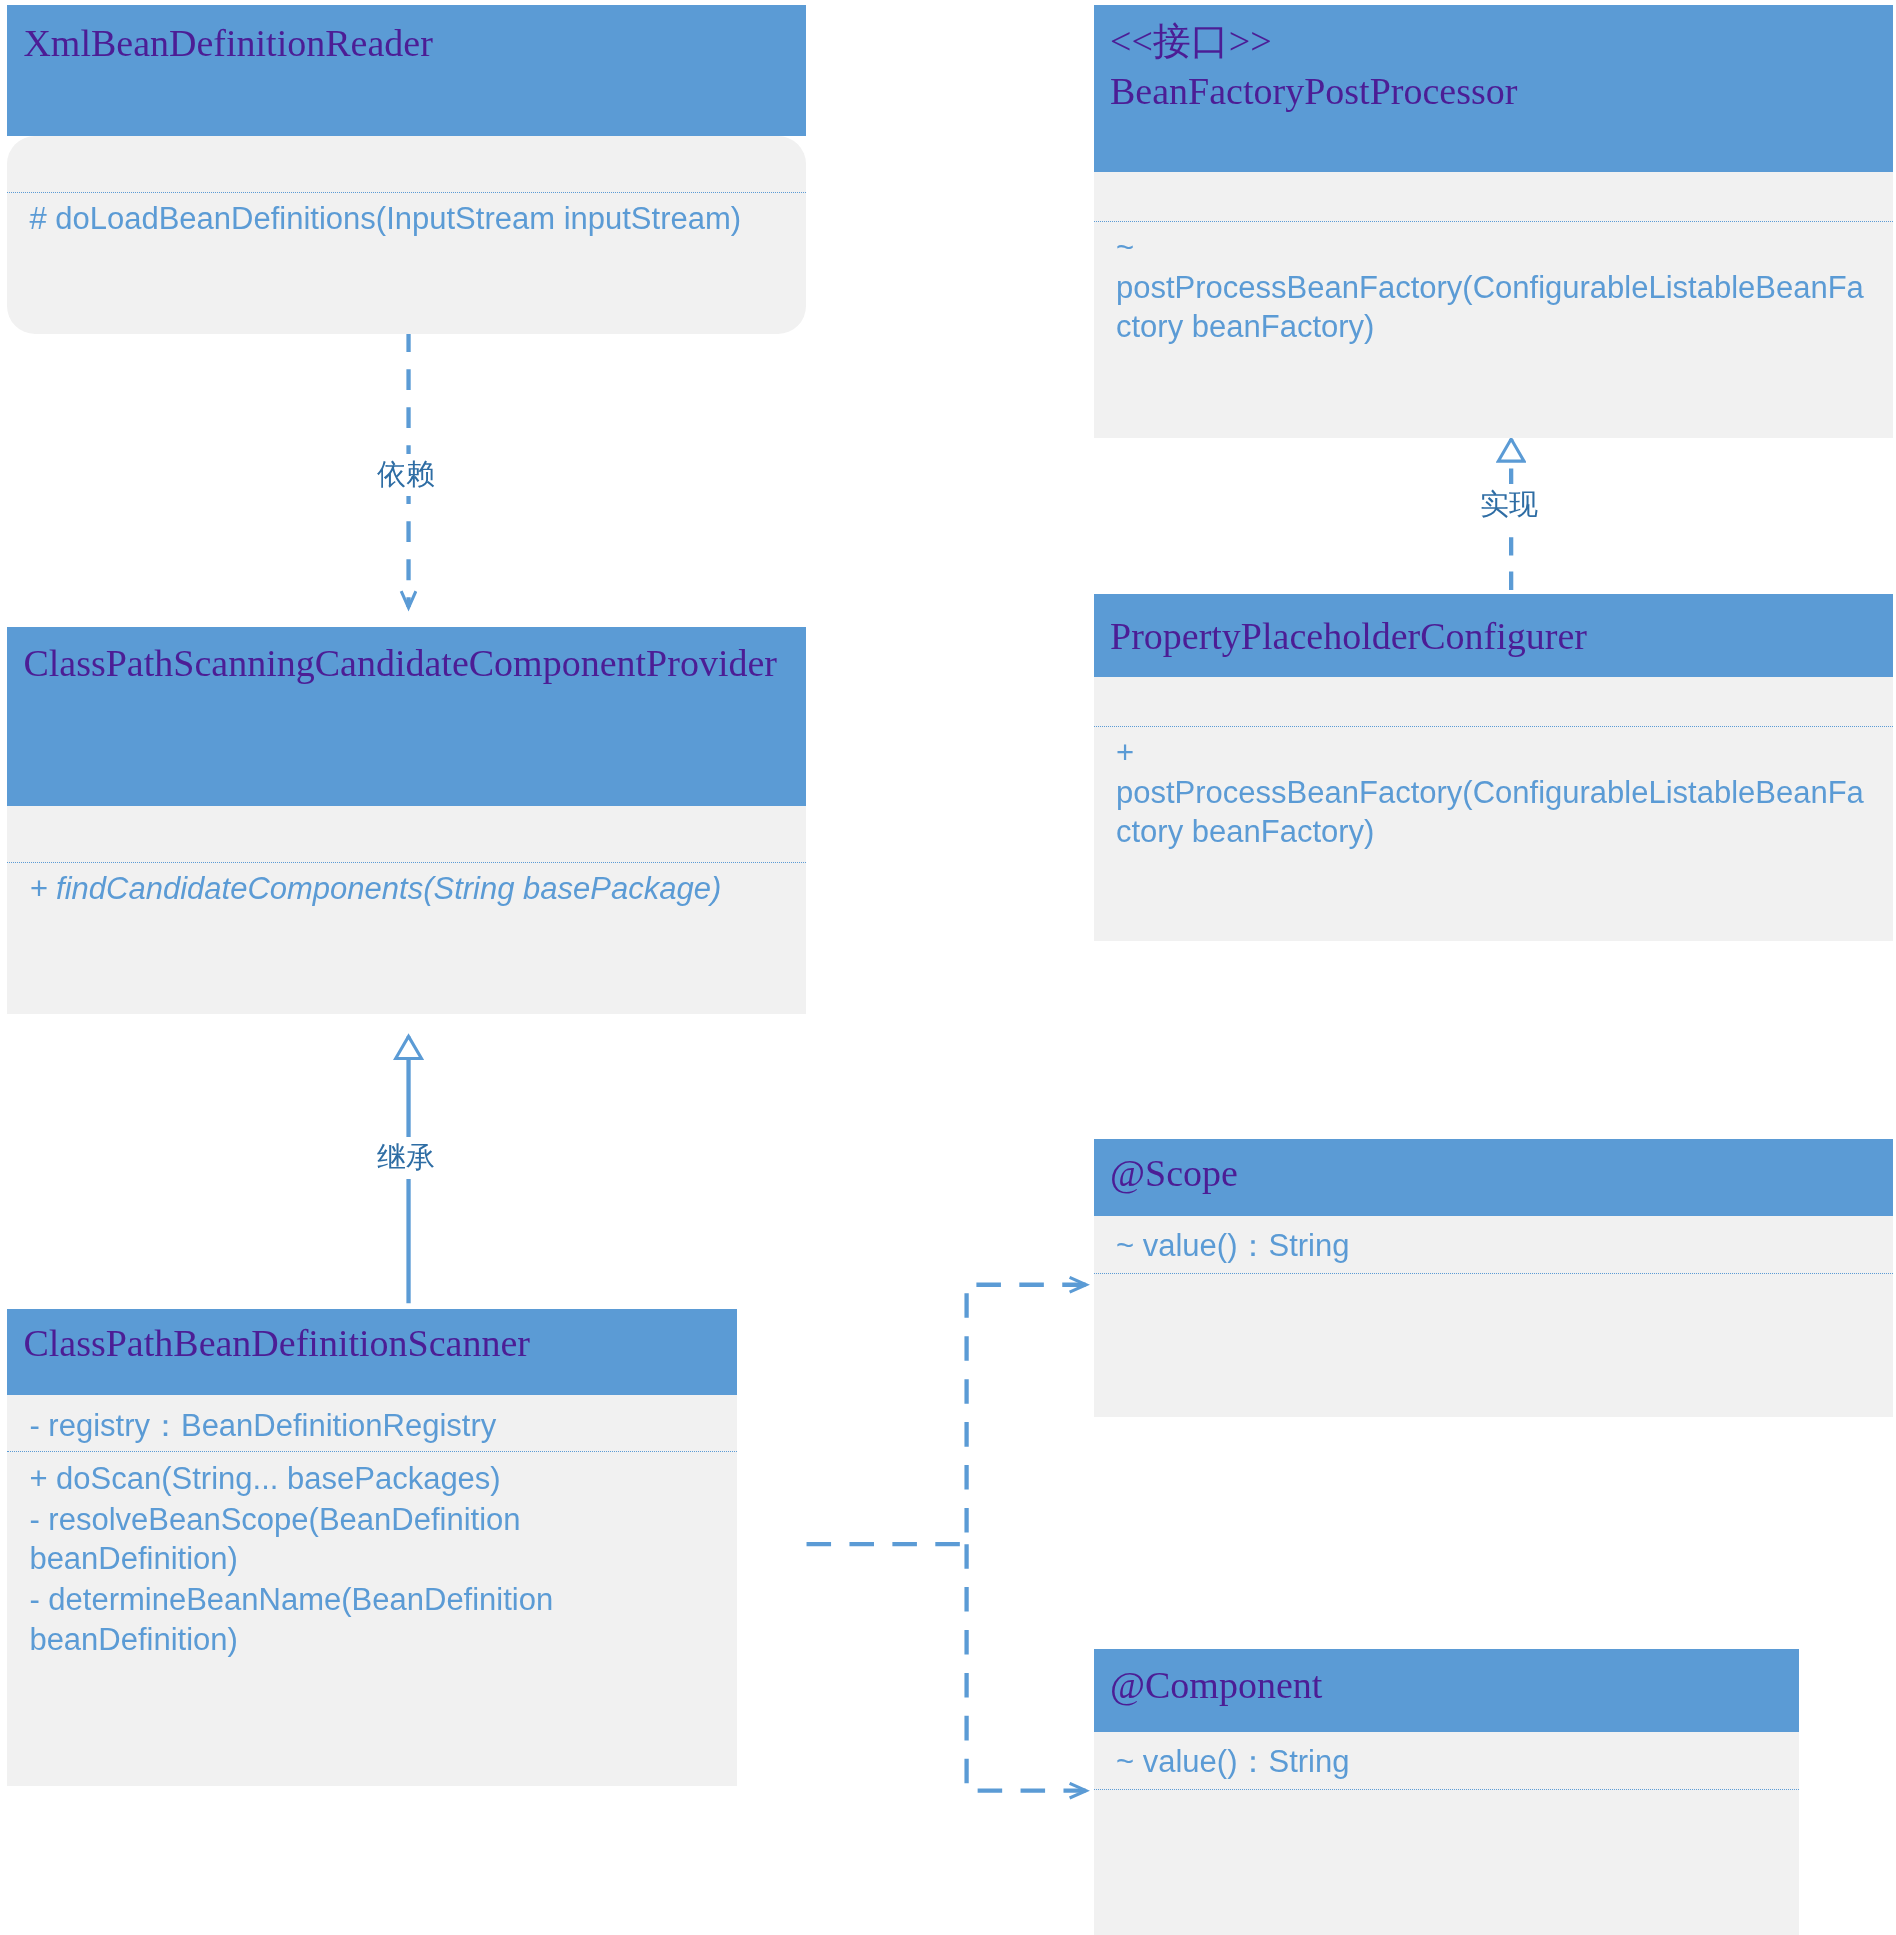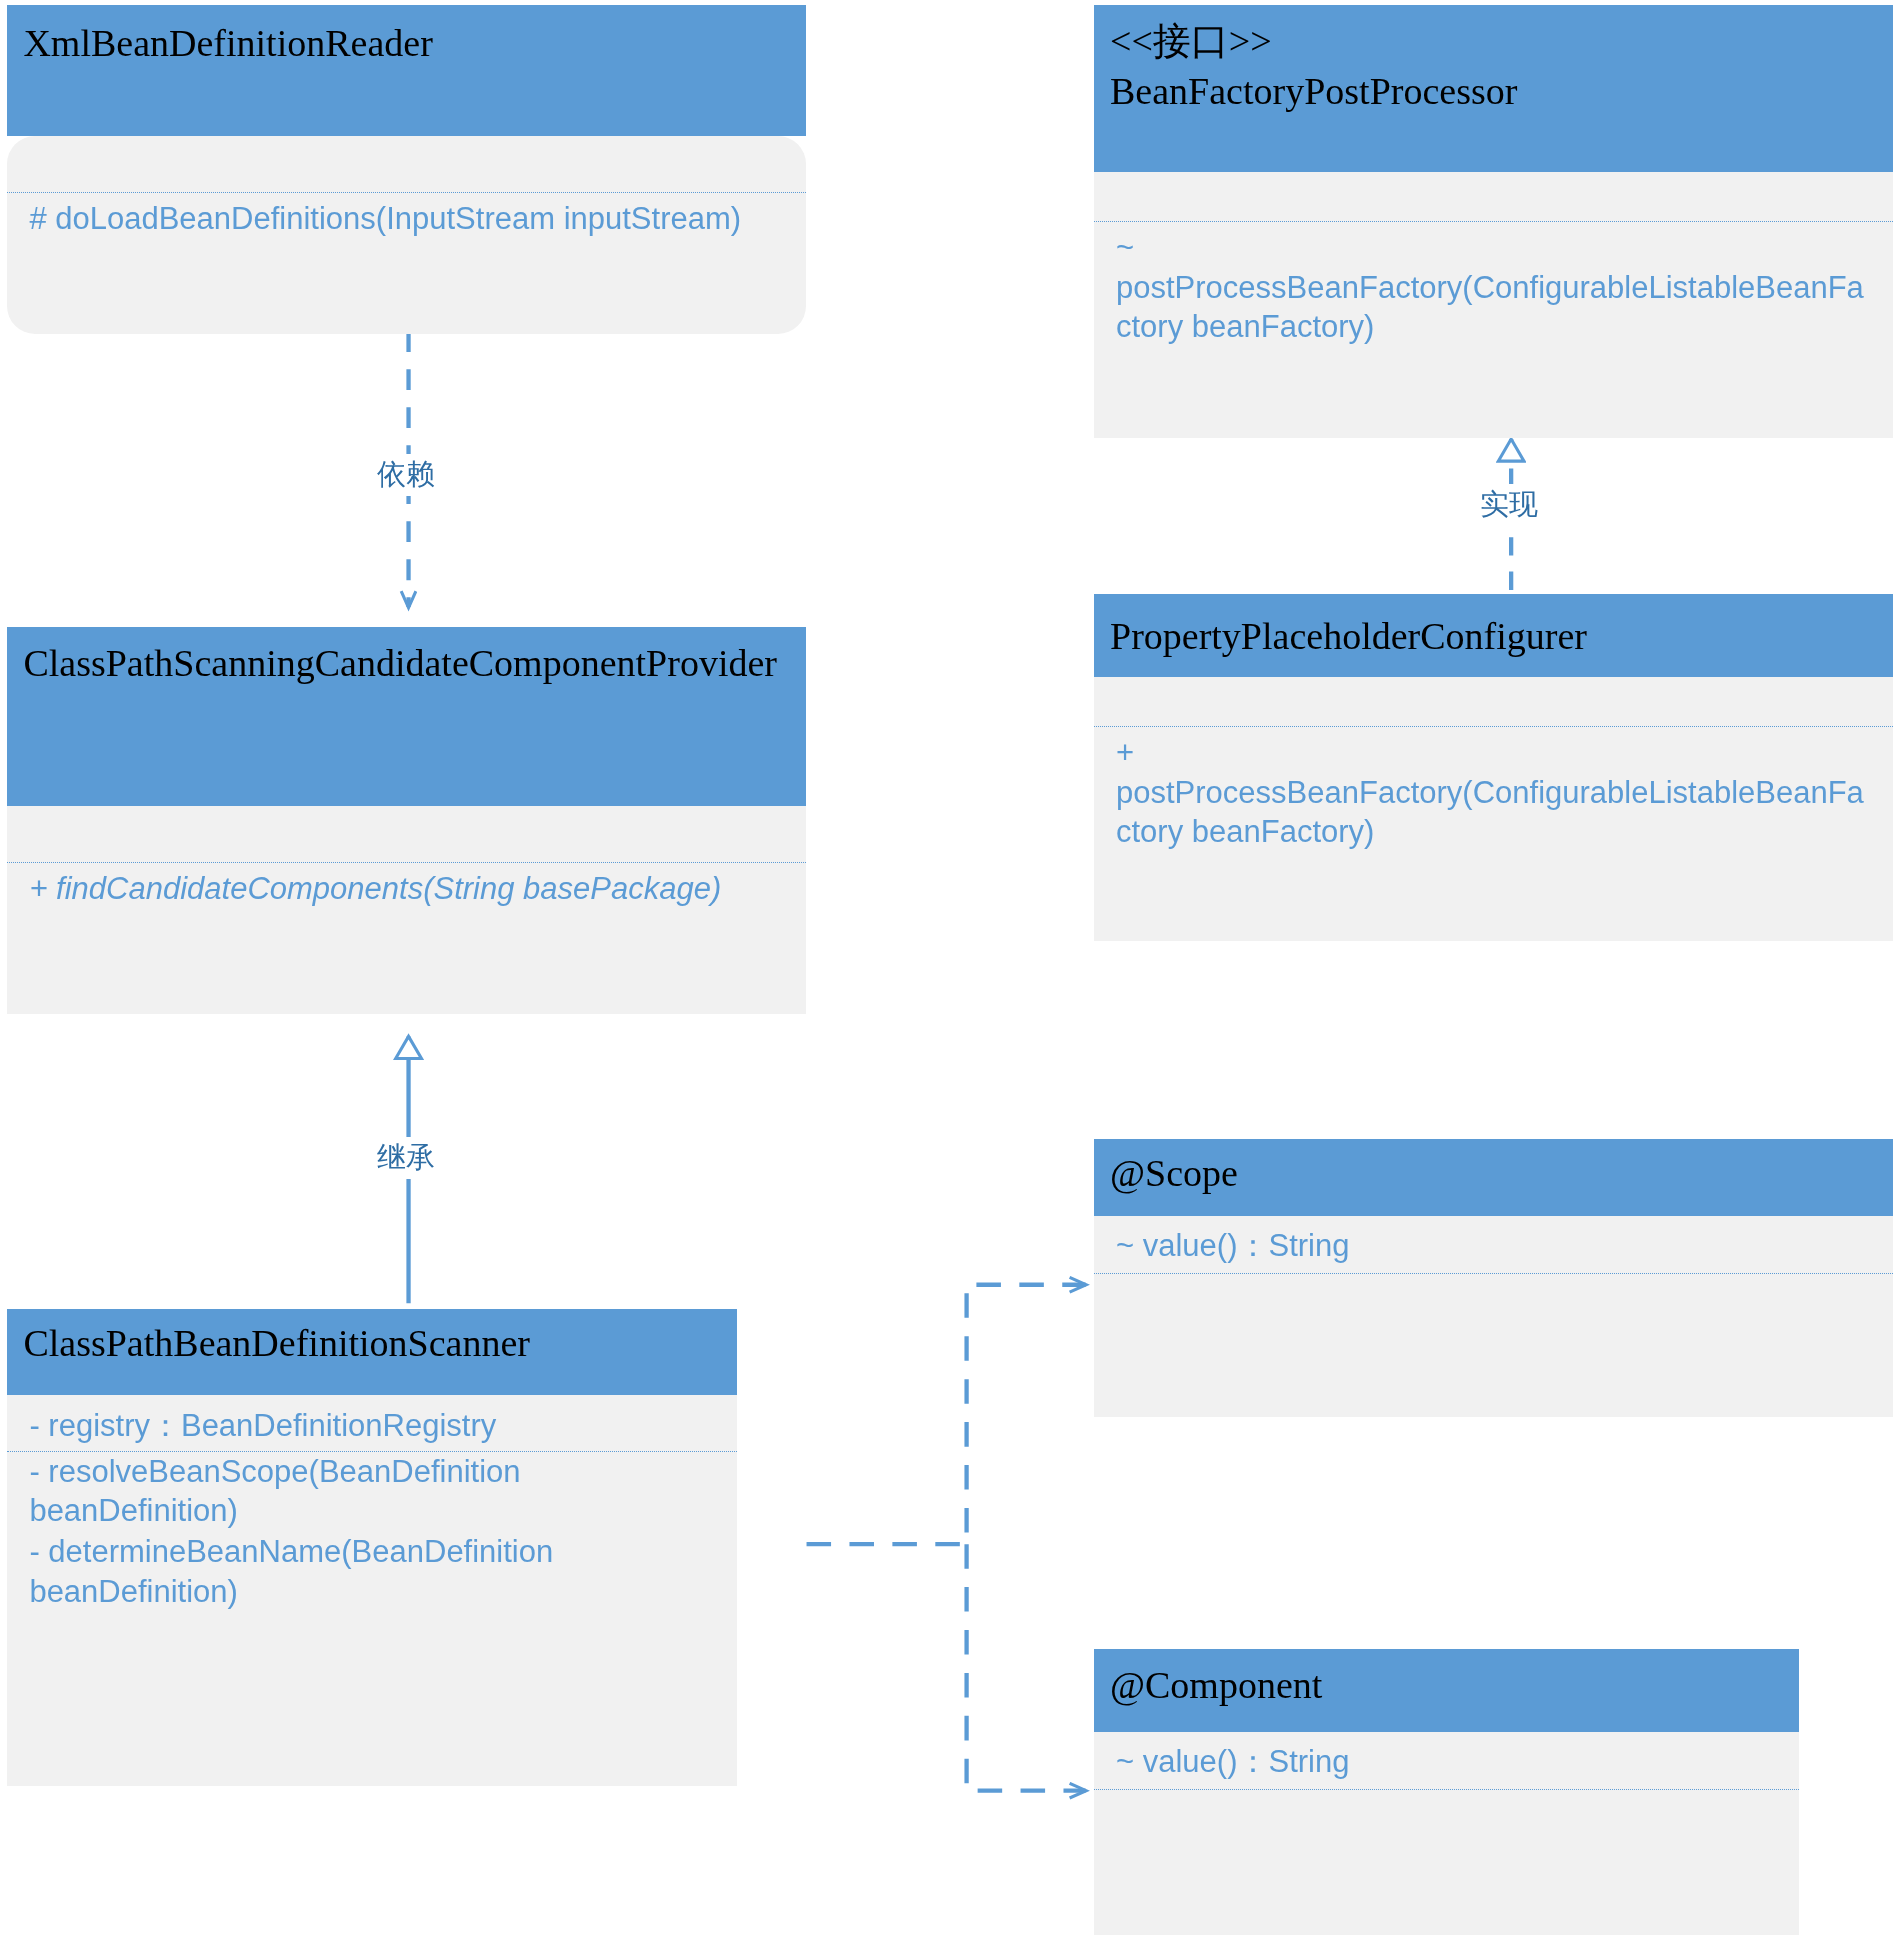--- a/index.html
+++ b/index.html
@@ -16,21 +16,21 @@
     height: 1936px;
     background: #ffffff;
     overflow: hidden;
   }
   .uml-box {
     position: absolute;
     box-sizing: border-box;
   }
   .box-header {
     background: #5b9bd5;
-    color: #000000;
+    color: #4c1d95;
     font-family: "Liberation Serif", serif;
     font-size: 38px;
     line-height: 1.32;
     padding: 13.5px 16px 0 16px;
     box-sizing: border-box;
     overflow: hidden;
     word-break: break-all;
   }
   .box-header.two-line {
     padding-top: 11px;
@@ -138,20 +138,21 @@
       <div class="sep"></div>
       <div class="compartment">+ findCandidateComponents(String basePackage)</div>
     </div>
   </div>
 
   <div class="uml-box" style="left:7.4px; top:1309px; width:730px;">
     <div class="box-header" style="height:86px; padding-top:8.6px;">ClassPathBeanDefinitionScanner</div>
     <div class="box-body" style="height:391px;">
       <div class="compartment" style="padding-top:11px; padding-bottom:4.9px;">- registry：BeanDefinitionRegistry</div>
       <div class="sep"></div>
+      <div class="compartment" style="padding-top:7.4px; padding-bottom:1.2px;">+ doScan(String... basePackages)</div>
       <div class="compartment" style="padding-top:0; padding-bottom:1.2px;">- resolveBeanScope(BeanDefinition beanDefinition)</div>
       <div class="compartment" style="padding-top:0; padding-bottom:6.1px;">- determineBeanName(BeanDefinition beanDefinition)</div>
     </div>
   </div>
 
   <div class="uml-box" style="left:1094px; top:4.9px; width:799px;">
     <div class="box-header two-line" style="height:167px;">
       <div>&lt;&lt;接口&gt;&gt;</div>
       <div>BeanFactoryPostProcessor</div>
     </div>

